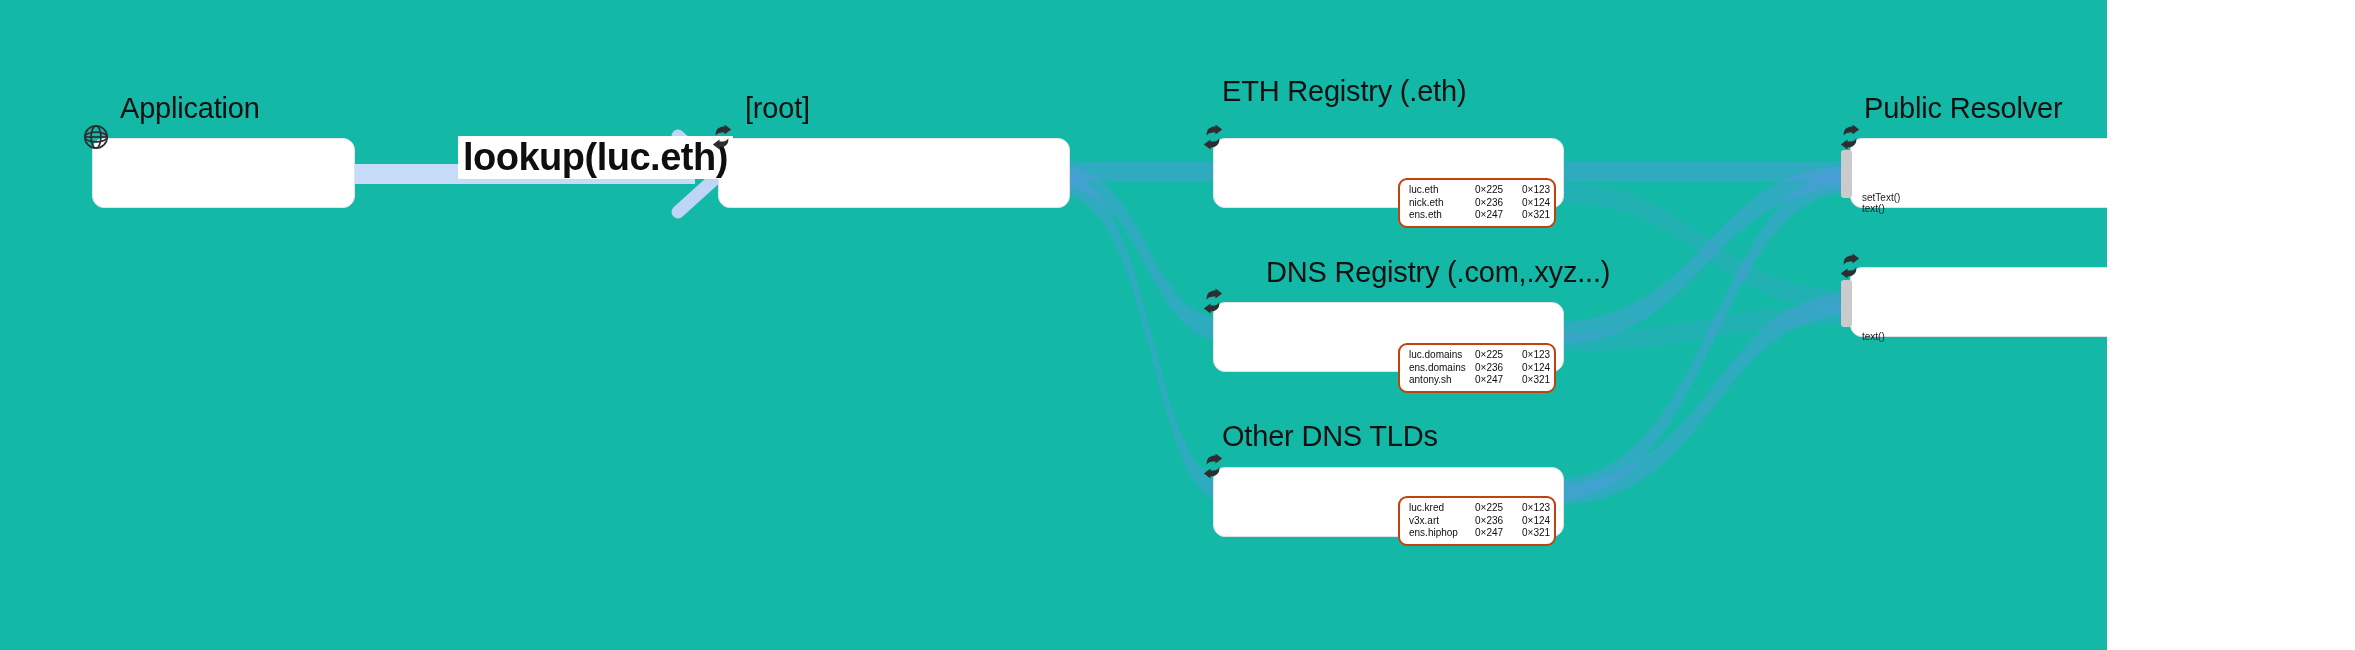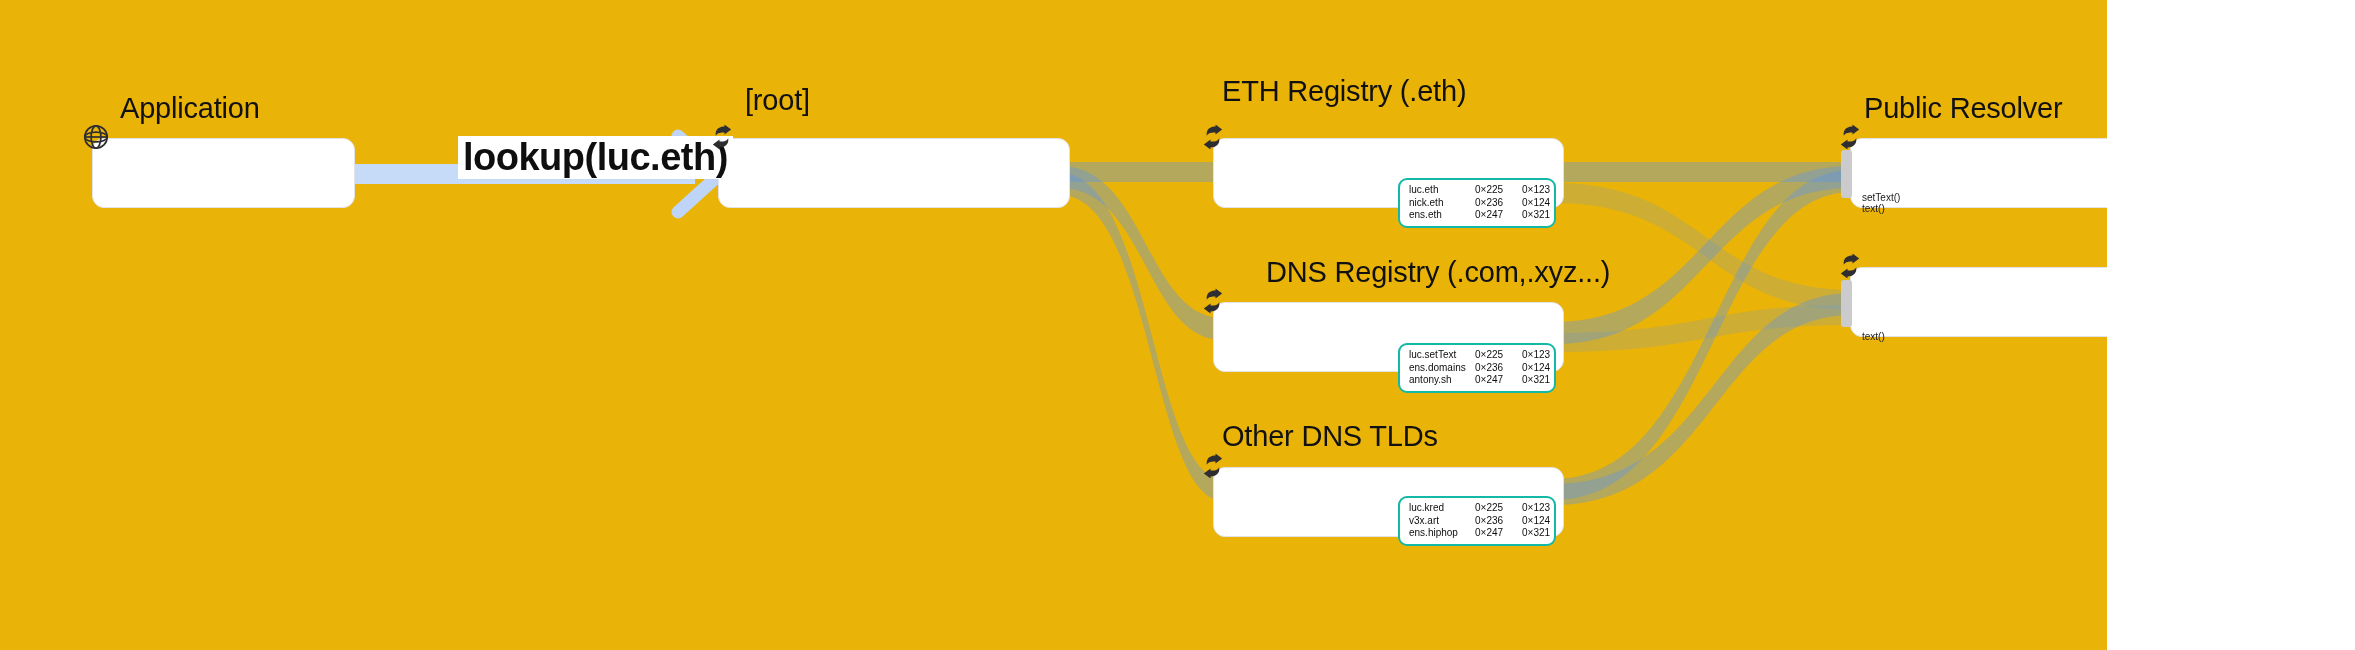--- a/index.html
+++ b/index.html
@@ -1,25 +1,25 @@
 <!DOCTYPE html>
 <html><head>
 <meta charset="utf-8">
 <style>
   html,body{margin:0;padding:0;background:#ffffff;}
   body{font-family:"Liberation Sans",sans-serif;color:#111;}
-  .canvas{position:relative;width:2107px;height:650px;background:#eab308;overflow:hidden;}
+  .canvas{position:relative;width:2107px;height:650px;background:#14b8a6;overflow:hidden;}
   .ribbons{position:absolute;left:0;top:0;z-index:1;}
   .node{position:absolute;background:#ffffff;border:1.5px solid #e3e3e7;border-radius:12px;box-sizing:border-box;z-index:2;}
   .title{position:absolute;font-size:29px;font-weight:500;letter-spacing:-0.2px;color:#111;z-index:4;white-space:nowrap;}
   .icon{position:absolute;z-index:5;}
   .port{position:absolute;width:11px;border-radius:3px;background:#cbcbcd;z-index:3;}
   .methods{position:absolute;font-size:10px;line-height:11px;color:#1a1a1a;z-index:4;margin-top:16px;}
   .methods span{display:block;}
-  .card{position:absolute;width:158px;background:#ffffff;border:2px solid #14b8a6;border-radius:9px;box-sizing:border-box;padding:4px 9px;z-index:6;}
+  .card{position:absolute;width:158px;background:#ffffff;border:2px solid #c2410c;border-radius:9px;box-sizing:border-box;padding:4px 9px;z-index:6;}
   .trow{display:grid;grid-template-columns:66px 47px auto;font-size:10px;line-height:12.6px;color:#0d0d0d;white-space:nowrap;}
   .lookup-label{position:absolute;left:458px;top:136px;font-size:38px;font-weight:600;letter-spacing:-0.5px;color:#0f0f0f;background:#ffffff;padding:0 5px;z-index:4;white-space:nowrap;}
   .hidden-defs{position:absolute;width:0;height:0;overflow:hidden;}
 </style>
 </head>
 <body>
 
 <div class="canvas">
 
   <svg class="hidden-defs" aria-hidden="true">
@@ -64,21 +64,21 @@
   <div class="node" style="left:1213px;top:138px;width:351px;height:70px;"></div>
   <div class="node" style="left:1213px;top:302px;width:351px;height:70px;"></div>
   <div class="node" style="left:1213px;top:467px;width:351px;height:70px;"></div>
   <div class="node" style="left:1850px;top:138px;width:330px;height:70px;"></div>
   <div class="node" style="left:1850px;top:267px;width:330px;height:70px;"></div>
 
   <div class="port" style="left:1841px;top:150px;height:48px;"></div>
   <div class="port" style="left:1841px;top:280px;height:47px;"></div>
 
   <div class="title" style="left:120px;top:92px;">Application</div>
-  <div class="title" style="left:745px;top:84px;">[root]</div>
+  <div class="title" style="left:745px;top:92px;">[root]</div>
   <div class="title" style="left:1222px;top:75px;">ETH Registry (.eth)</div>
   <div class="title" style="left:1222px;top:256px;margin-left:44px;">DNS Registry (.com,.xyz...)</div>
   <div class="title" style="left:1222px;top:420px;text-align:right;">Other DNS TLDs</div>
   <div class="title" style="left:1864px;top:92px;">Public Resolver</div>
 
   <div class="icon" style="left:83px;top:124px;width:26px;height:26px;">
     <svg width="26" height="26">
         <use href="#sym-globe"></use>
       </svg>
   </div>
@@ -136,21 +136,21 @@
     </div>
     <div class="trow">
       <span>ens.eth</span>
       <span>0×247</span>
       <span>0×321</span>
     </div>
   </div>
 
   <div class="card" style="left:1398px;top:343px;">
     <div class="trow">
-      <span>luc.setText</span>
+      <span>luc.domains</span>
       <span>0×225</span>
       <span>0×123</span>
     </div>
     <div class="trow">
       <span>ens.domains</span>
       <span>0×236</span>
       <span>0×124</span>
     </div>
     <div class="trow">
       <span>antony.sh</span>

